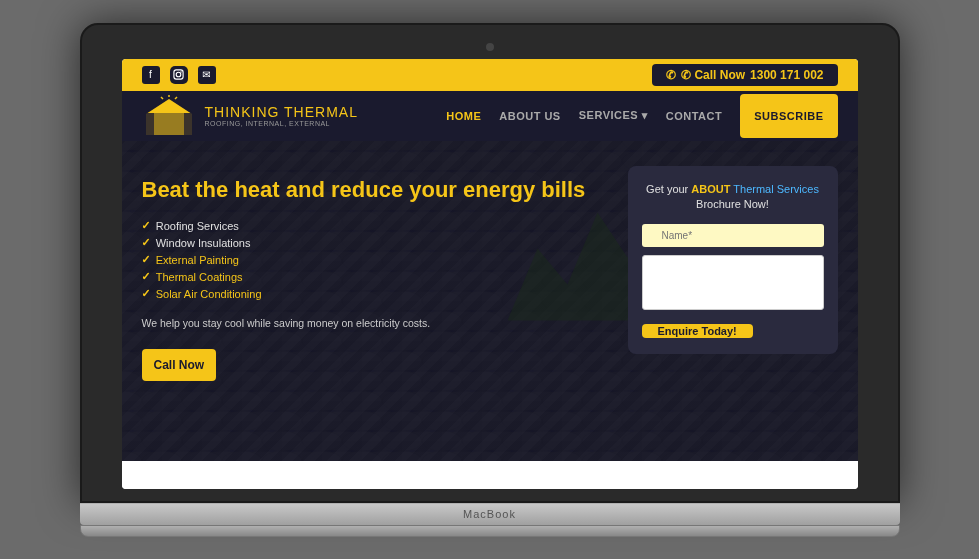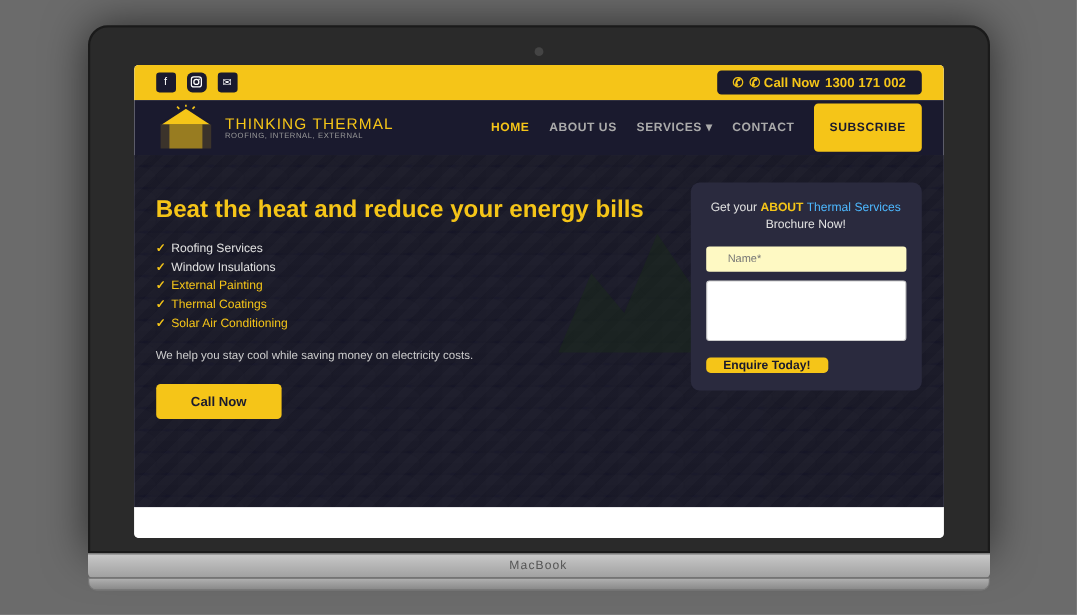--- a/index.html
+++ b/index.html
@@ -221,21 +221,21 @@
     .hero-subtext {
       color: #ccc;
       font-size: 10.5px;
       margin-bottom: 18px;
       line-height: 1.4;
     }
     .call-now-hero-btn {
       background: #f5c518;
       color: #1a1a2e;
       border: none;
-      padding: 9px 32px;
+      padding: 9px 12px;
       border-radius: 4px;
       font-size: 12px;
       font-weight: bold;
       cursor: pointer;
     }
 
     
     .hero-form-card {
       width: 210px;
       background: #2a2a3e;

